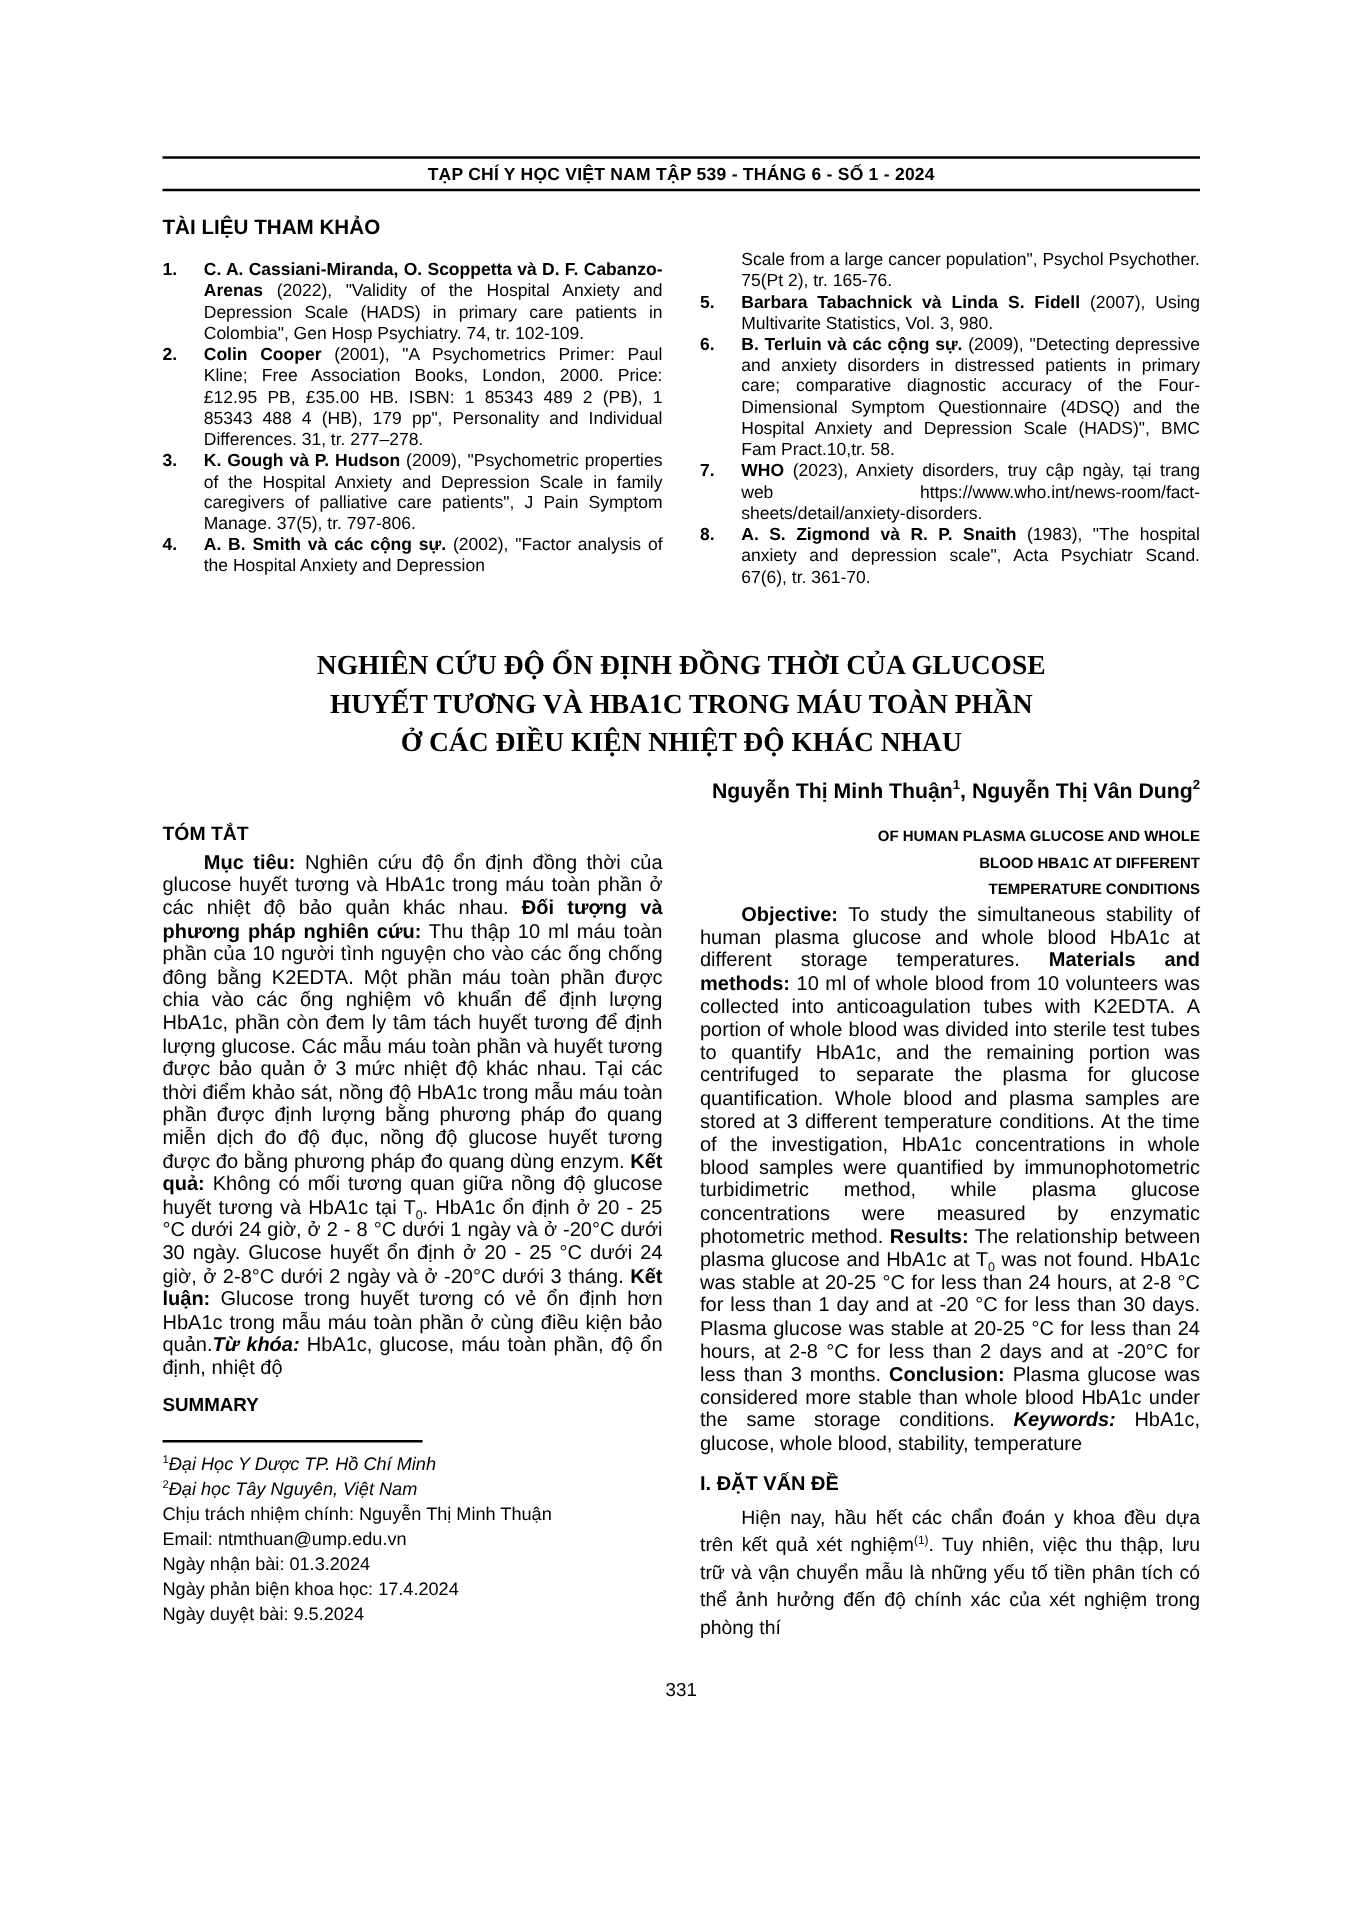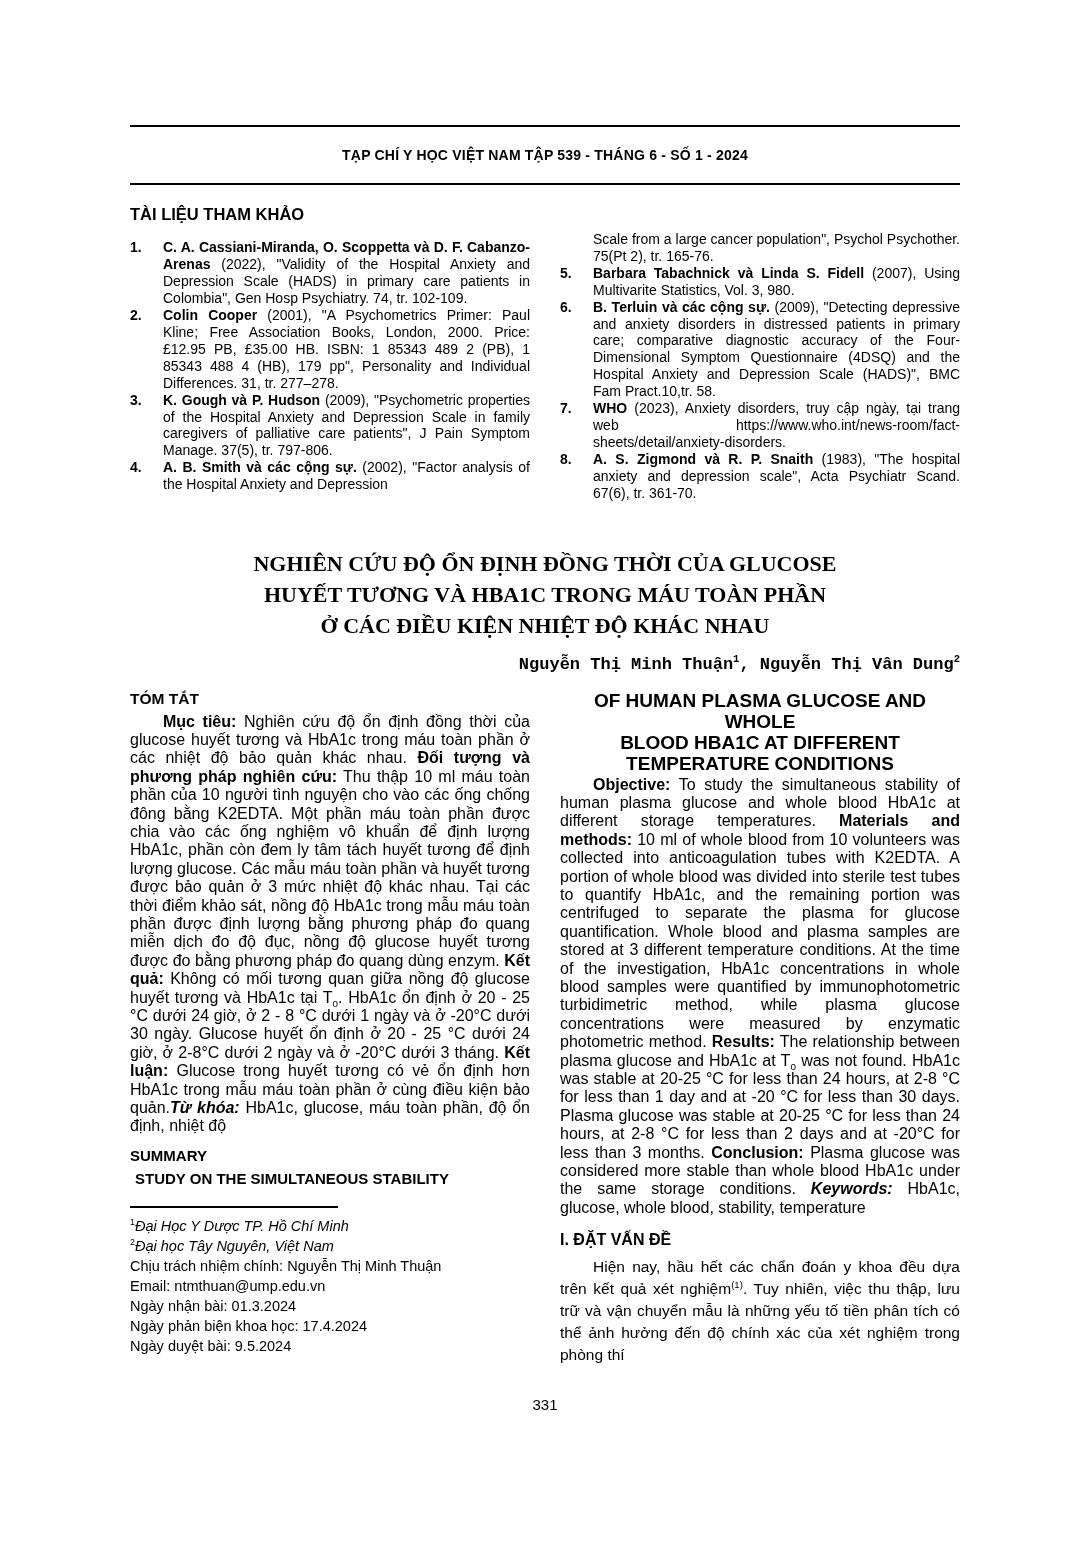--- a/index.html
+++ b/index.html
@@ -3,53 +3,53 @@
 <meta charset="utf-8">
 <style>
   * { margin:0; padding:0; box-sizing:border-box; }
   html,body { background:#ffffff; }
   .page {
     width:1090px; height:1541px; background:#ffffff; color:#000;
     font-family:"Liberation Sans", sans-serif;
     padding:125px 130px 0 130px;
     position:relative; overflow:hidden; margin:0 auto;
   }
-  .header-box { border-top:2px solid #000; border-bottom:2px solid #000; padding:20px 0; text-align:center; }
+  .header-box { border-top:2px solid #000; border-bottom:2px solid #000; padding:4px 0; text-align:center; }
   .header-text { font-weight:bold; font-size:14px; letter-spacing:0.2px; }
 
   .h-refs { font-weight:bold; font-size:16.5px; margin:20px 0 7px 0; }
   .two-col { display:flex; gap:30px; }
   .col { width:400px; }
 
   .refs-text { font-size:14px; line-height:16.9px;align-items:center; }
   .ref { padding-left:33px; text-indent:-33px; text-align:justify; overflow-wrap:anywhere; }
   .ref-num { display:inline-block; width:33px; text-indent:0; font-weight:bold; }
   .ref-cont { padding-left:33px; text-align:justify; overflow-wrap:anywhere; }
 
   .seg-b { font-weight:bold; }
   .seg-i { font-style:italic; }
   .seg-bi { font-weight:bold; font-style:italic; }
   sup { font-size:0.62em; line-height:0; }
   sub { font-size:0.62em; line-height:0; }
 
   .title-block { margin-top:46px; text-align:center; font-family:"Liberation Serif", serif; font-weight:bold; font-size:22px; line-height:31px; }
-  .authors { margin-top:14px; text-align:right; font-family:Liberation Mono, monospace; font-weight:bold; font-size:17px; }
+  .authors { margin-top:14px; text-align:right; font-family:Liberation Sans, sans-serif; font-weight:bold; font-size:17px; }
 
   .abstract-section { margin-top:16px; }
   .h-tomtat { font-weight:bold; font-size:15.5px; margin-bottom:5px; }
   .abstract-text { font-size:16px; line-height:18.4px; }
   .para { text-align:justify; text-indent:33px; }
   .h-summary { font-weight:bold; font-size:15px; line-height:23px; margin-top:8px; }
   .h-summary.sub { margin-top:0; padding-left:5px; }
 
   .footnote { margin-top:16px; }
   .footnote-rule { width:208px; border-top:2px solid #000; margin-bottom:8px; }
   .footnote-text { font-size:14.5px; line-height:20px; }
 
-  .h-summary-cont { font-weight:bold; font-size:19px; line-height:21px; text-align:center; margin-bottom:2px; }
+  .h-summary-cont { font-weight:bold; font-size:12px; line-height:21px; text-align:right; margin-bottom:2px; }
   .h-intro { font-weight:bold; font-size:16px; margin:14px 0 7px 0; }
   .body-text { font-size:15.5px; line-height:22px; }
 
   .page-number { text-align:center; margin-top:30px; font-size:15px; }
 </style>
 </head>
 <body>
 
 <div class="page">
 
@@ -82,21 +82,20 @@
     <div>Ở CÁC ĐIỀU KIỆN NHIỆT ĐỘ KHÁC NHAU</div>
   </div>
 
   <div class="authors"><span>Nguyễn Thị Minh Thuận</span><sup>1</sup><span>, Nguyễn Thị Vân Dung</span><sup>2</sup></div>
 
   <div class="two-col abstract-section">
     <div class="col">
       <div class="h-tomtat">TÓM TẮT</div>
       <p class="para abstract-text"><span class="seg-b">Mục tiêu:</span><span> Nghiên cứu độ ổn định đồng thời của glucose huyết tương và HbA1c trong máu toàn phần ở các nhiệt độ bảo quản khác nhau. </span><span class="seg-b">Đối tượng và phương pháp nghiên cứu:</span><span> Thu thập 10 ml máu toàn phần của 10 người tình nguyện cho vào các ống chống đông bằng K2EDTA. Một phần máu toàn phần được chia vào các ống nghiệm vô khuẩn để định lượng HbA1c, phần còn đem ly tâm tách huyết tương để định lượng glucose. Các mẫu máu toàn phần và huyết tương được bảo quản ở 3 mức nhiệt độ khác nhau. Tại các thời điểm khảo sát, nồng độ HbA1c trong mẫu máu toàn phần được định lượng bằng phương pháp đo quang miễn dịch đo độ đục, nồng độ glucose huyết tương được đo bằng phương pháp đo quang dùng enzym. </span><span class="seg-b">Kết quả:</span><span> Không có mối tương quan giữa nồng độ glucose huyết tương và HbA1c tại T</span><sub>0</sub><span>. HbA1c ổn định ở 20 - 25 °C dưới 24 giờ, ở 2 - 8 °C dưới 1 ngày và ở -20°C dưới 30 ngày. Glucose huyết ổn định ở 20 - 25 °C dưới 24 giờ, ở 2-8°C dưới 2 ngày và ở -20°C dưới 3 tháng. </span><span class="seg-b">Kết luận:</span><span> Glucose trong huyết tương có vẻ ổn định hơn HbA1c trong mẫu máu toàn phần ở cùng điều kiện bảo quản.</span><span class="seg-bi">Từ khóa:</span><span> HbA1c, glucose, máu toàn phần, độ ổn định, nhiệt độ</span></p>
       <div class="h-summary">SUMMARY</div>
-      <div class="h-summary sub">STUDY ON THE SIMULTANEOUS STABILITY</div>
       <div class="footnote">
         <div class="footnote-rule"></div>
         <div class="footnote-text"><sup>1</sup><span class="seg-i">Đại Học Y Dược TP. Hồ Chí Minh</span></div>
         <div class="footnote-text"><sup>2</sup><span class="seg-i">Đại học Tây Nguyên, Việt Nam</span></div>
         <div class="footnote-text"><span>Chịu trách nhiệm chính: Nguyễn Thị Minh Thuận</span></div>
         <div class="footnote-text"><span>Email: ntmthuan@ump.edu.vn</span></div>
         <div class="footnote-text"><span>Ngày nhận bài: 01.3.2024</span></div>
         <div class="footnote-text"><span>Ngày phản biện khoa học: 17.4.2024</span></div>
         <div class="footnote-text"><span>Ngày duyệt bài: 9.5.2024</span></div>
       </div>

